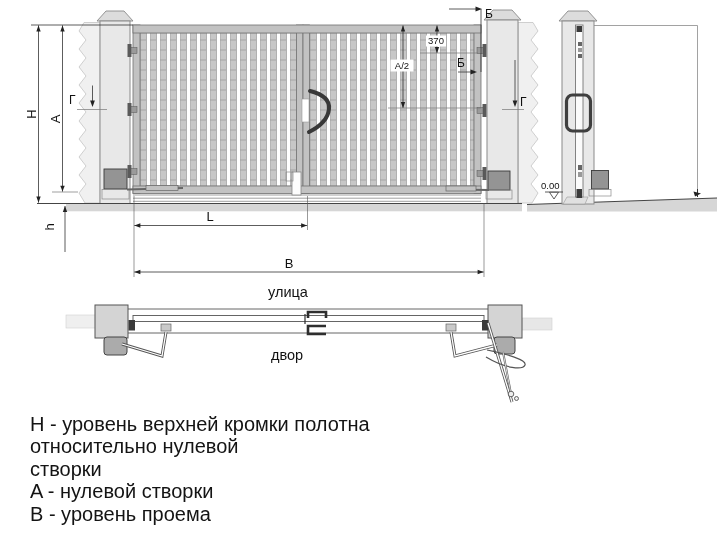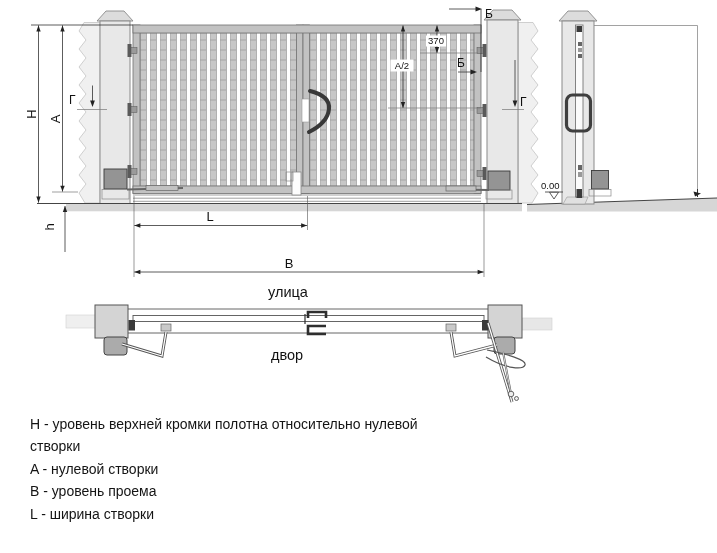--- a/index.html
+++ b/index.html
@@ -20,21 +20,21 @@
   .dark{fill:#3a3a3a;stroke:none;}
   .lbl{fill:#111;font-size:13px;}
   .lbl-s{fill:#111;font-size:9.5px;}
   .lbl-m{fill:#111;font-size:12px;}
   .lbl-b{fill:#111;font-size:14.5px;}
   .whitebox{fill:#fff;stroke:none;}
   .arm{stroke:#555;stroke-width:3;fill:none;}
   .armw{stroke:#fff;stroke-width:1.3;fill:none;}
   .planline{stroke:#555;stroke-width:0.9;fill:none;}
   #legend{position:absolute;left:30px;top:413px;width:470px;
-          font-size:14px;line-height:22.4px;color:#141414;}
+          font-size:20px;line-height:22.4px;color:#141414;}
 </style>
 </head>
 <body>
 
 <svg width="717" height="553" viewBox="0 0 717 553">
   <defs>
     <pattern id="bars" x="140" y="0" width="10" height="10" patternUnits="userSpaceOnUse">
       <rect x="0" y="0" width="10" height="10" fill="#ffffff"></rect>
       <rect x="0" y="0" width="6.5" height="10" fill="#c7c7c7" stroke="#8f8f8f" stroke-width="0.6"></rect>
     </pattern>
@@ -283,14 +283,13 @@
       <circle cx="516.5" cy="398.5" r="2" fill="#eee" stroke="#444" stroke-width="0.8"></circle>
     </g>
   </g>
 </svg>
 
 <div id="legend">
   <div>H - уровень верхней кромки полотна относительно нулевой</div>
   <div>створки</div>
   <div>A - нулевой створки</div>
   <div>B - уровень проема</div>
-  <div>L - ширина створки</div>
 </div>
 
 </body></html>

